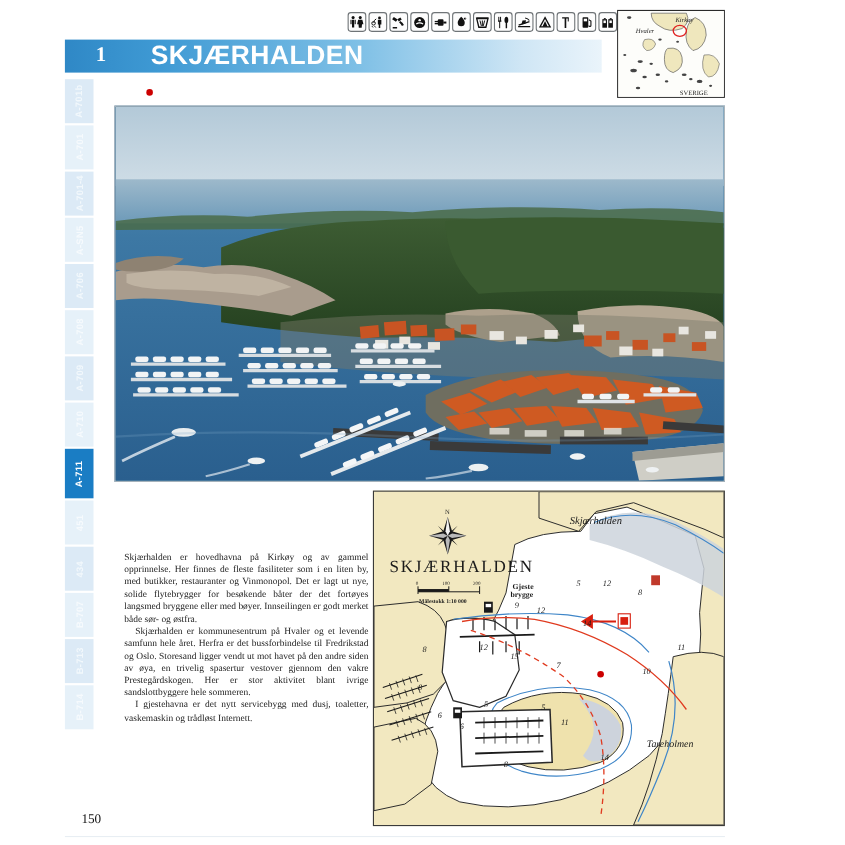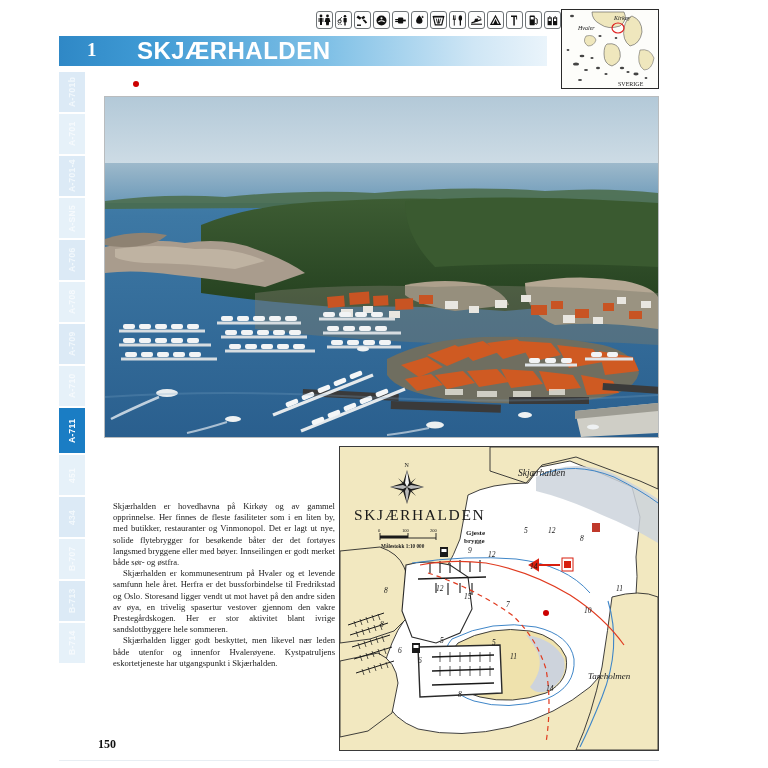--- a/index.html
+++ b/index.html
@@ -127,23 +127,22 @@
     width: 320px; height: 305px;
     border: 1px solid #3a3a3a;
     background: #f2e8c0;
     overflow: hidden;
   }
   .chart svg { display: block; }
 
   
   .pageno {
     position: absolute; left: 74px; top: 737px;
-    font-size: 12px; font-weight: bold; color: #111;
+    font-size: 12px; font-weight: normal; color: #111;
     font-family: "Liberation Serif", serif;
-    margin-left: 24px;
   }
   .footer-rule {
     position: absolute; left: 59px; top: 760px;
     width: 600px; height: 1px; background: #e8eef3;
   }
 </style>
 </head>
 <body>
 
 <div id="page">
@@ -520,21 +519,21 @@
         <ellipse cx="488" cy="330" rx="6" ry="2.5" fill="#eef1f2"></ellipse>
       </g>
 
       <path d="M0 300 Q120 292 260 300 Q400 308 553 298" stroke="#7fa8c6" stroke-width="2" fill="none" opacity="0.25"></path>
     </svg>
   </div>
 
   <div class="bodycol">
     <p class="first">Skjærhalden er hovedhavna på Kirkøy og av gammel opprinnelse. Her finnes de fleste fasiliteter som i en liten by, med butikker, restauranter og Vinmonopol. Det er lagt ut nye, solide flytebrygger for besøkende båter der det fortøyes langsmed bryggene eller med bøyer. Innseilingen er godt merket både sør- og østfra.</p>
     <p>Skjærhalden er kommunesentrum på Hvaler og et levende samfunn hele året. Herfra er det bussforbindelse til Fredrikstad og Oslo. Storesand ligger vendt ut mot havet på den andre siden av øya, en trivelig spasertur vestover gjennom den vakre Prestegårdskogen. Her er stor aktivitet blant ivrige sandslottbyggere hele sommeren.</p>
-    <p>Skjærhalden ligger godt beskyttet, men likevel nær leden både utenfor og innenfor Hvalerøyene. Kystpatruljens eskortetjeneste har utgangspunkt i Skjærhalden.</p>
+    <p>I gjestehavna er det nytt servicebygg med dusj, toaletter, vaskemaskin og trådløst Internett.</p>
   </div>
 
   <div class="chart">
     <svg width="318" height="303" viewBox="0 0 318 303">
       <rect width="318" height="303" fill="#f2e8c0"></rect>
 
       <path d="M128 48 Q150 36 188 36 L200 20 L230 14 L260 26 L292 40 L300 70 L296 110
                Q300 150 288 180 Q276 214 250 240 Q216 268 170 280 Q120 292 78 282
                Q52 272 44 250 Q40 222 52 196 Q62 170 86 150 Q108 124 120 92 Z" fill="#ffffff" stroke="#2a2a2a" stroke-width="0.9"></path>
 

